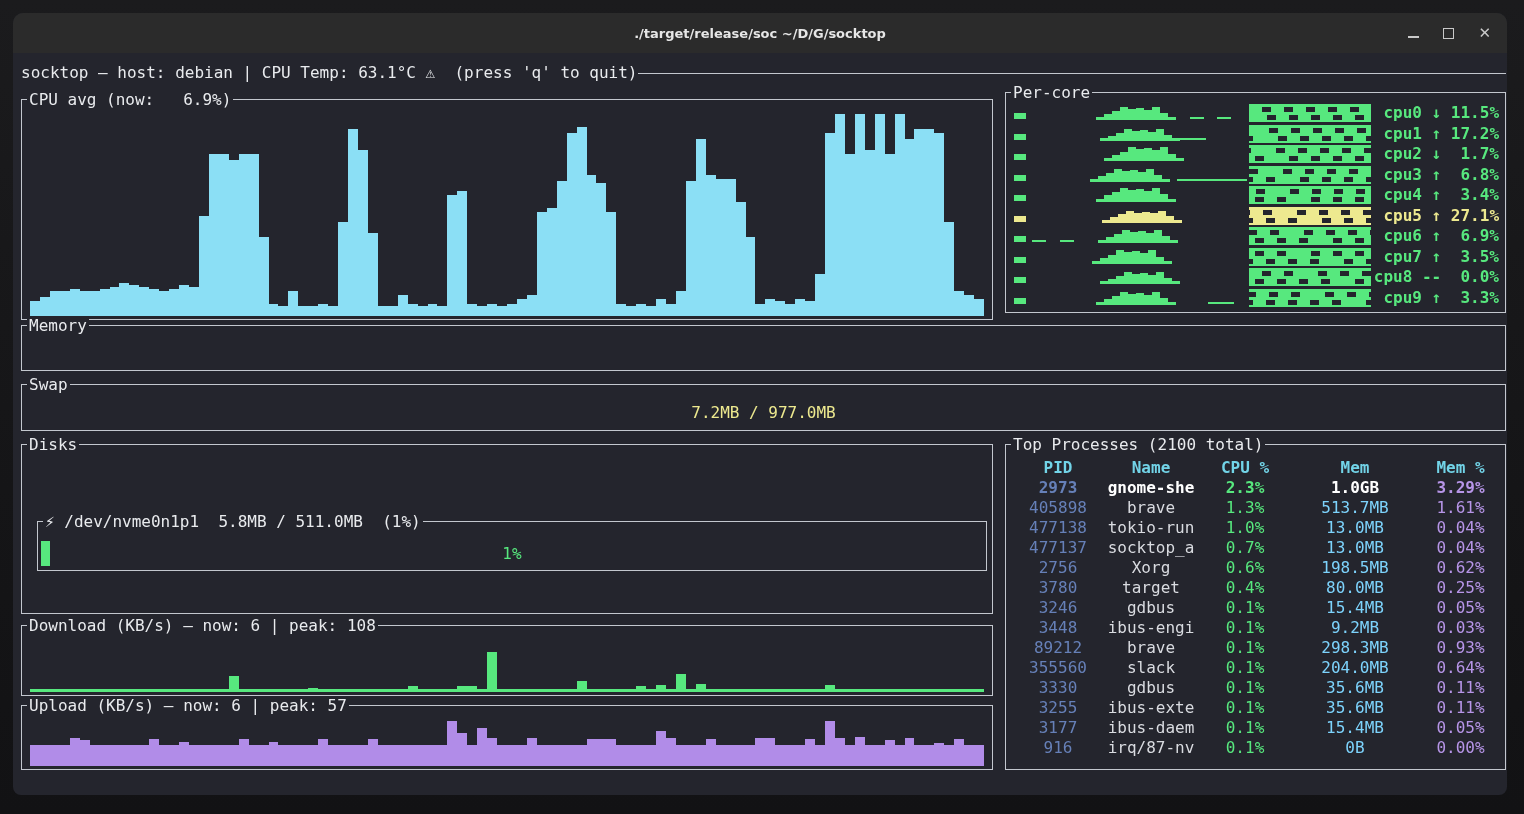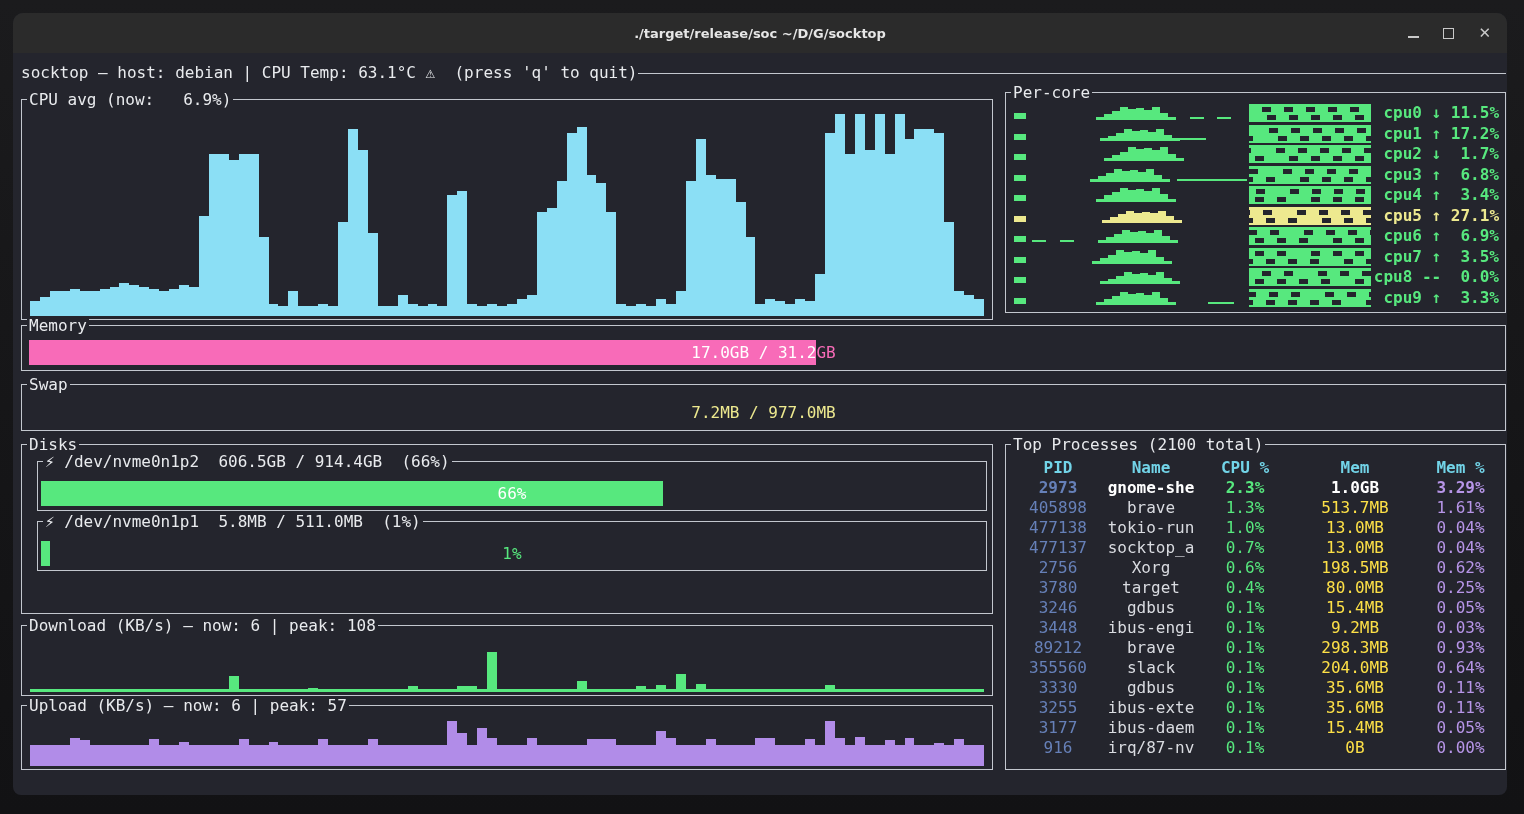--- a/index.html
+++ b/index.html
@@ -63,21 +63,21 @@
   .dbar .blabel{position:absolute;left:0;right:0;line-height:25px;text-align:center;}
   .dlabel-on{color:#fff;}
   .dlabel-off{color:var(--green);}
   
   #proc-table{position:absolute;left:8px;right:4px;top:13px;}
   .prow{display:grid;grid-template-columns:88px 98px 90px 130px auto;height:20px;line-height:20px;white-space:pre;}
   .prow.phead{color:var(--hcyan);font-weight:bold;}
   .prow .c-pid{color:var(--pidblue);}
   .prow .c-name{color:#d9dbe0;}
   .prow .c-cpu{color:var(--green);}
-  .prow .c-mem{color:#fde047;}
+  .prow .c-mem{color:#7dd3fc;}
   .prow .c-memp{color:var(--memp);}
   .prow.bold{font-weight:bold;}
   .prow.bold .c-name,.prow.bold .c-mem{color:#ffffff;}
 </style>
 </head>
 <body style="background: linear-gradient(rgb(27, 27, 29) 0%, rgb(21, 21, 23) 60%, rgb(18, 18, 20) 100%);">
 
 <div class="window">
   <div class="titlebar">
     <div class="tb-title">./target/release/soc ~/D/G/socktop</div>
@@ -403,42 +403,31 @@
               <i style="top: 3px; background-position: 63px 0px;"></i>
               <i style="top: 11px; background-position: 104px 0px;"></i>
             </div>
             <span class="core-label"><span class="cname">cpu9</span> <span class="carrow">↑</span> <span class="cpct">3.3%</span></span>
           </div>
         </div>
     </div>
 
     <div class="box" id="mem-box">
       <span class="btitle">Memory</span>
-      <div class="hbar">
-        <div class="fillbar" id="mem-fill" style="width: 53.6%;"></div>
-        <div class="blabel" id="mem-label"><span class="on">17.0GB / 31.2</span><span class="off">GB</span></div>
-      </div>
     </div>
 
     <div class="box" id="swap-box">
       <span class="btitle">Swap</span>
       <div class="hbar">
         <div class="blabel" id="swap-label">7.2MB / 977.0MB</div>
       </div>
     </div>
 
     <div class="box" id="disks-box">
       <span class="btitle">Disks</span>
-      <div class="dbox" id="disk0" style="top:16px;">
-        <span class="btitle"><span>⚡</span><span> /dev/nvme0n1p2  606.5GB / 914.4GB  (66%)</span></span>
-        <div class="dbar">
-          <div class="fillbar" id="disk0-fill" style="width: 66%;"></div>
-          <div class="blabel dlabel-on" id="disk0-label">66%</div>
-        </div>
-      </div>
       <div class="dbox" id="disk1" style="top:76px;">
         <span class="btitle"><span>⚡</span><span> /dev/nvme0n1p1  5.8MB / 511.0MB  (1%)</span></span>
         <div class="dbar">
           <div class="fillbar" id="disk1-fill" style="width: 1%;"></div>
           <div class="blabel dlabel-off" id="disk1-label">1%</div>
         </div>
       </div>
     </div>
 
     <div class="box" id="dl-box">

